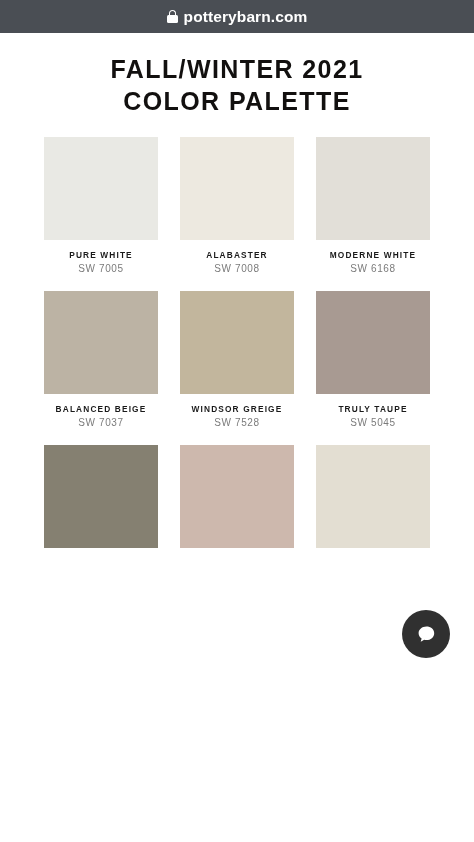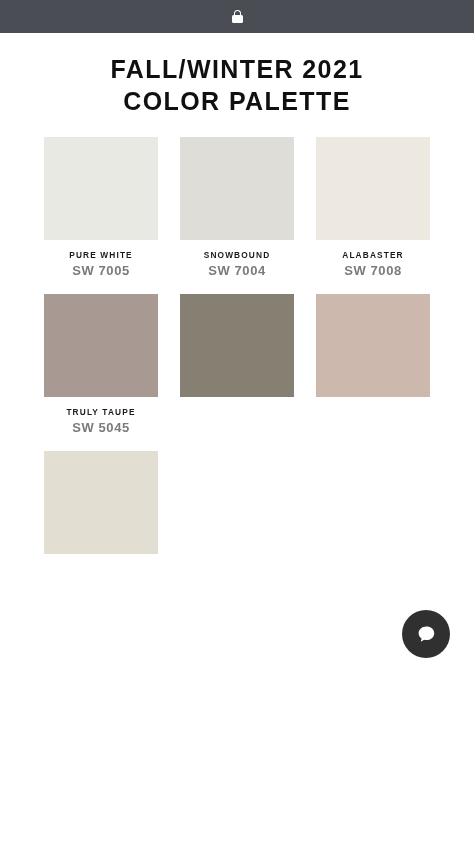--- a/index.html
+++ b/index.html
@@ -114,22 +114,22 @@
     letter-spacing: 1.15px;
     color: #1a1a1a;
     text-align: center;
     white-space: nowrap;
     line-height: 1;
   }
 
   .swatch-code {
     margin-top: 5px;
     margin-bottom: 17px;
-    font-size: 13px;
-    font-weight: 700;
+    font-size: 10px;
+    font-weight: 400;
     letter-spacing: 0.6px;
     color: #7b7b7b;
     text-align: center;
     white-space: nowrap;
     line-height: 1;
   }
 
   
   .chat-fab {
     position: absolute;
@@ -149,44 +149,55 @@
   .chat-fab svg { display: block; }
 </style>
 </head>
 <body>
 
 <div class="browser-bar">
   <span class="lock-icon">
     <span class="shackle"></span>
     <span class="body-box"></span>
   </span>
+  <span class="url-text">potterybarn.com</span>
 </div>
 
 <div class="page">
 
   <h1 class="palette-title">
     <span class="line">FALL/WINTER 2021</span>
     <span class="line">COLOR PALETTE</span>
   </h1>
 
   <div class="swatch-grid">
       <div class="swatch-cell">
         <div class="swatch-chip" style="background: rgb(233, 233, 228);"></div>
         <div class="swatch-name">PURE WHITE</div>
         <div class="swatch-code">SW 7005</div>
       </div>
       <div class="swatch-cell">
-        <div class="swatch-chip" style="background: rgb(222, 221, 215);"></div>
-        <div class="swatch-name">SNOWBOUND</div>
-        <div class="swatch-code">SW 7004</div>
-      </div>
-      <div class="swatch-cell">
         <div class="swatch-chip" style="background: rgb(237, 233, 224);"></div>
         <div class="swatch-name">ALABASTER</div>
         <div class="swatch-code">SW 7008</div>
+      </div>
+      <div class="swatch-cell">
+        <div class="swatch-chip" style="background: rgb(226, 223, 216);"></div>
+        <div class="swatch-name">MODERNE WHITE</div>
+        <div class="swatch-code">SW 6168</div>
+      </div>
+      <div class="swatch-cell">
+        <div class="swatch-chip" style="background: rgb(188, 179, 164);"></div>
+        <div class="swatch-name">BALANCED BEIGE</div>
+        <div class="swatch-code">SW 7037</div>
+      </div>
+      <div class="swatch-cell">
+        <div class="swatch-chip" style="background: rgb(194, 182, 157);"></div>
+        <div class="swatch-name">WINDSOR GREIGE</div>
+        <div class="swatch-code">SW 7528</div>
       </div>
       <div class="swatch-cell">
         <div class="swatch-chip" style="background: rgb(168, 154, 146);"></div>
         <div class="swatch-name">TRULY TAUPE</div>
         <div class="swatch-code">SW 5045</div>
       </div>
       <div class="swatch-cell">
         <div class="swatch-chip" style="background: rgb(133, 128, 113);"></div>
         <div class="swatch-name"></div>
         <div class="swatch-code"></div>

